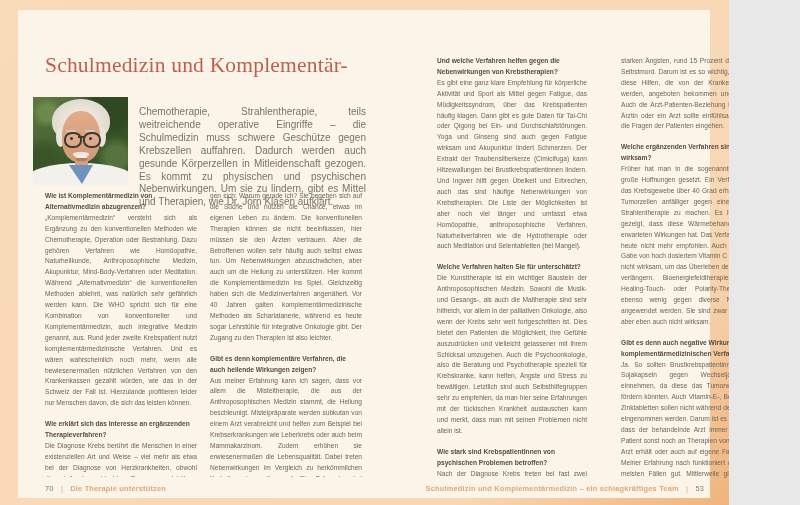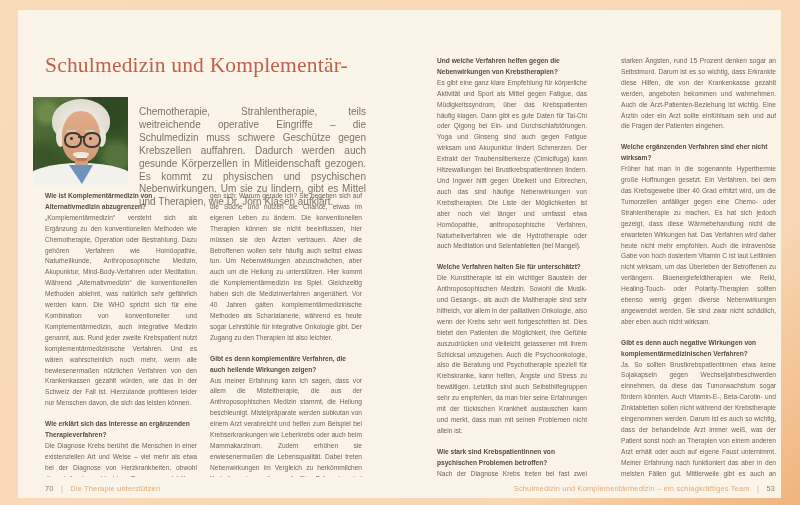--- a/index.html
+++ b/index.html
@@ -1,19 +1,20 @@
 <!DOCTYPE html>
 <html lang="de"><head>
 <meta charset="utf-8">
 <style>
   html,body{margin:0;padding:0;background:#e8e8e8;}
   #spread{
-    position:relative;width:800px;height:505px;overflow:hidden;
+    position:relative;width:708px;height:505px;overflow:hidden;
     background:linear-gradient(135deg,#f9dab9 0%,#f8d7b4 78%,#efb47c 100%);
     font-family:"Liberation Sans",sans-serif;
+    padding-left:21px;
   }
   #page{
     position:absolute;left:18px;top:10px;right:19px;bottom:7px;
     background:#fbf4e8;
   }
   
   .headline{
     position:absolute;left:27px;top:28px;width:340px;
     font-family:"Liberation Serif",serif;
     font-size:21.5px;line-height:27px;color:#c1604a;font-weight:400;
@@ -66,21 +67,21 @@
   .col .question:first-child{margin-top:0;}
   .col .answer{margin:0;}
   #col1{left:27px;top:181px;width:152px;height:286px;}
   #col2{left:192px;top:181px;width:152px;height:286px;}
   #col3{left:419px;top:46px;width:150px;height:422px;}
   #col4{left:603px;top:46px;width:155px;height:422px;}
   
   .footer{position:absolute;top:474px;font-size:7.4px;letter-spacing:.2px;}
   .footer .num{color:#8a7b63;}
   .footer .sep{color:#e1a874;margin:0 5px;}
-  .footer .lbl{color:#e1a874;}
+  .footer .lbl{color:#e1a874;font-weight:bold;}
   #footer-left{left:27px;}
   #footer-right{right:6px;text-align:right;}
 </style>
 </head>
 <body>
 
 <div id="spread">
   <div id="page">
 
     <h1 class="headline">

